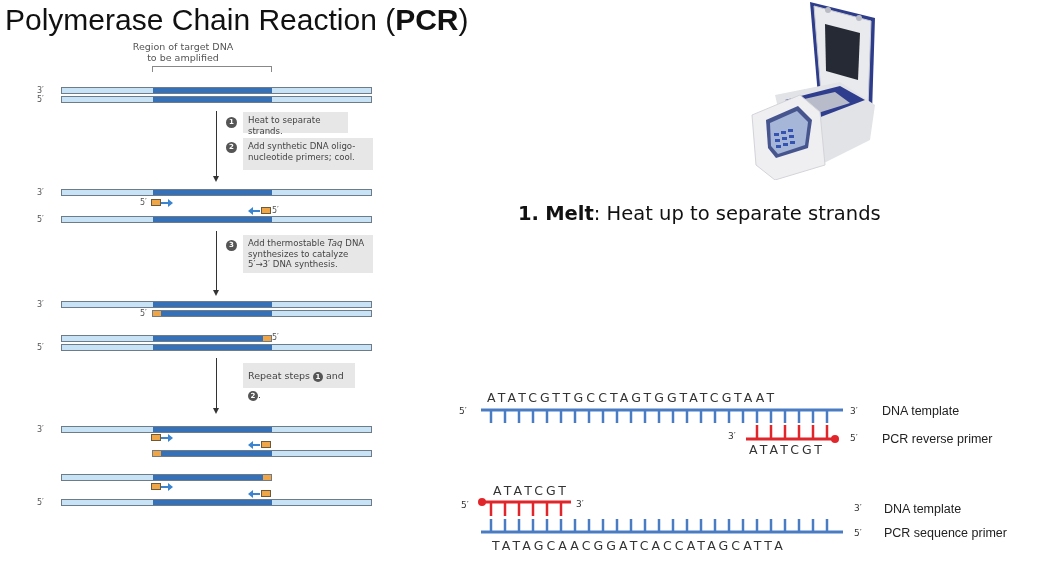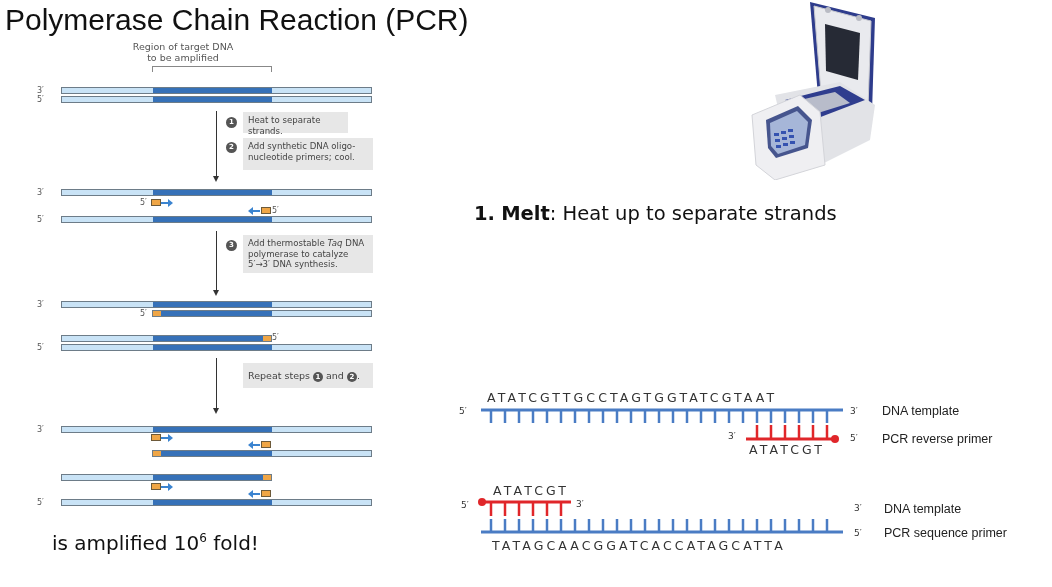--- a/index.html
+++ b/index.html
@@ -1,38 +1,38 @@
 <!DOCTYPE html>
 <html><head>
 <meta charset="utf-8">
 <style>
   html, body { margin:0; padding:0; background:#ffffff; }
   body { width:1052px; height:587px; position:relative; overflow:hidden; font-family:"Liberation Sans", sans-serif; color:#111; }
   .abs { position:absolute; }
   .title { left:5px; top:2px; font-size:30px; line-height:36px; color:#111; white-space:nowrap; }
-  .title b { font-weight:normal; }
+  .title b { font-weight:bold; }
   .small { font-family:"DejaVu Sans", sans-serif; color:#555; }
   .region-label { left:118px; top:41px; width:130px; text-align:center; font-size:9.5px; line-height:11px; }
   .bracket { left:152px; top:66px; width:118px; height:5px; border:1px solid #888; border-bottom:none; }
   .strand { position:absolute; height:5px; border:1px solid #6d7c88; background:#c9e3f6; box-sizing:content-box; }
   .strand .core { position:absolute; top:0; height:5px; background:#3671b8; }
   .end-label { position:absolute; font-size:8px; color:#555; font-family:"DejaVu Sans", sans-serif; }
   .vline { position:absolute; width:1px; background:#333; }
   .arrowhead { position:absolute; width:0; height:0; border-left:3px solid transparent; border-right:3px solid transparent; border-top:6px solid #333; }
   .stepbox { position:absolute; background:#e7e7e7; font-family:"DejaVu Sans", sans-serif; font-size:8.6px; line-height:10.5px; color:#444; padding:3px 5px; box-sizing:border-box; }
   .badge { position:absolute; width:11px; height:11px; border-radius:50%; background:#555; color:#fff; font-size:7px; line-height:11px; text-align:center; font-family:"DejaVu Sans", sans-serif; font-weight:bold; }
   .ibadge { display:inline-block; width:10px; height:10px; border-radius:50%; background:#555; color:#fff; font-size:7px; line-height:10px; text-align:center; font-weight:bold; vertical-align:middle; }
   .primer { position:absolute; width:8px; height:5px; background:#f0a646; border:1px solid #6d5a3a; }
   .parrow { position:absolute; height:2px; background:#3b84d0; }
   .parrow-r::after { content:""; position:absolute; right:-4px; top:-3px; border-top:4px solid transparent; border-bottom:4px solid transparent; border-left:5px solid #3b84d0; }
   .parrow-l::after { content:""; position:absolute; left:-4px; top:-3px; border-top:4px solid transparent; border-bottom:4px solid transparent; border-right:5px solid #3b84d0; }
   .caption { left:52px; top:526px; font-size:20px; line-height:25px; color:#111; font-family:"DejaVu Sans", sans-serif; }
   .caption sup { font-size:12px; }
   .steps { left:474px; top:201px; font-family:"DejaVu Sans", sans-serif; font-size:19.5px; line-height:25.5px; color:#111; }
-  .steps .row { white-space:nowrap; }
+  .steps .row { white-space:nowrap;margin-left:44px; }
   .steps .cont { padding-left:24px; }
   .seq { position:absolute; font-family:"DejaVu Sans", sans-serif; font-size:12.5px; letter-spacing:3.1px; color:#333; white-space:nowrap; }
   .lbl { position:absolute; font-family:"Liberation Sans", sans-serif; font-size:12.5px; color:#222; white-space:nowrap; }
   .prime { position:absolute; font-family:"DejaVu Sans", sans-serif; font-size:9px; color:#333; }
   .machine { left:700px; top:0px; width:178px; height:180px; }
 </style>
 </head>
 <body>
 
 <div class="abs title"><span>Polymerase Chain Reaction (</span><b>PCR</b><span>)</span></div>
@@ -76,21 +76,21 @@
   <span class="end-label" style="left:37px;top:215px">5′</span>
   <div class="strand" style="left:61px;top:216px;width:309px">
       <div class="core" style="left:91px;width:119px"></div>
     </div>
 
   <div class="vline" style="left:216px;top:231px;height:59px"></div>
   <div class="arrowhead" style="left:213px;top:290px"></div>
   <div class="badge" style="left:226px;top:240px">3</div>
   <div class="stepbox" style="left:243px;top:235px;width:130px;height:38px">
     <div><span>Add thermostable </span><i>Taq</i><span> DNA</span></div>
-    <div>polymerase to catalyze</div>
+    <div>synthesizes to catalyze</div>
     <div>5′→3′ DNA synthesis.</div>
   </div>
 
   <span class="end-label" style="left:37px;top:300px">3′</span>
   <div class="strand" style="left:61px;top:301px;width:309px">
       <div class="core" style="left:91px;width:119px"></div>
     </div>
   <span class="end-label" style="left:140px;top:309px">5′</span>
   <div class="strand" style="left:152px;top:310px;width:218px">
       <div class="core" style="left:0;width:119px"></div>
@@ -102,21 +102,21 @@
       <div style="position:absolute;right:0;top:0;width:8px;height:5px;background:#f0a646"></div>
     </div>
   <span class="end-label" style="left:272px;top:333px">5′</span>
   <span class="end-label" style="left:37px;top:343px">5′</span>
   <div class="strand" style="left:61px;top:344px;width:309px">
       <div class="core" style="left:91px;width:119px"></div>
     </div>
 
   <div class="vline" style="left:216px;top:358px;height:50px"></div>
   <div class="arrowhead" style="left:213px;top:408px"></div>
-  <div class="stepbox" style="left:243px;top:363px;width:130px;height:25px;font-size:9.5px;line-height:19px">
+  <div class="stepbox" style="left:243px;top:363px;width:112px;height:25px;font-size:9.5px;line-height:19px">
     <span>Repeat steps </span><span class="ibadge">1</span><span> and </span><span class="ibadge">2</span><span>.</span>
   </div>
 
   <span class="end-label" style="left:37px;top:425px">3′</span>
   <div class="strand" style="left:61px;top:426px;width:309px">
       <div class="core" style="left:91px;width:119px"></div>
     </div>
   <div class="primer" style="left:151px;top:434px"></div>
   <div class="parrow parrow-r" style="left:161px;top:437px;width:8px"></div>
   <div class="parrow parrow-l" style="left:252px;top:444px;width:8px"></div>
@@ -134,21 +134,20 @@
   <div class="parrow parrow-r" style="left:161px;top:486px;width:8px"></div>
   <div class="parrow parrow-l" style="left:252px;top:493px;width:8px"></div>
   <div class="primer" style="left:261px;top:490px"></div>
   <span class="end-label" style="left:37px;top:498px">5′</span>
   <div class="strand" style="left:61px;top:499px;width:309px">
       <div class="core" style="left:91px;width:119px"></div>
     </div>
 </div>
 
 <div class="abs caption">
-  <div><span>is amplified 10</span><sup>6</sup><span> fold!</span></div>
 </div>
 
 <svg class="abs machine" viewBox="0 0 178 180">
 
   <polygon points="110,2 175,18 172,112 118,96" fill="#2e3c8c"></polygon>
   <polygon points="114,6 171,21 168,108 121,93" fill="#e9eaee" stroke="#c9cad0" stroke-width="1"></polygon>
   <polygon points="125,24 160,33 158,80 126,71" fill="#262a35"></polygon>
   <circle cx="128" cy="10" r="3" fill="#b9bbc4"></circle>
     <circle cx="159" cy="18" r="3" fill="#b9bbc4"></circle>
 

